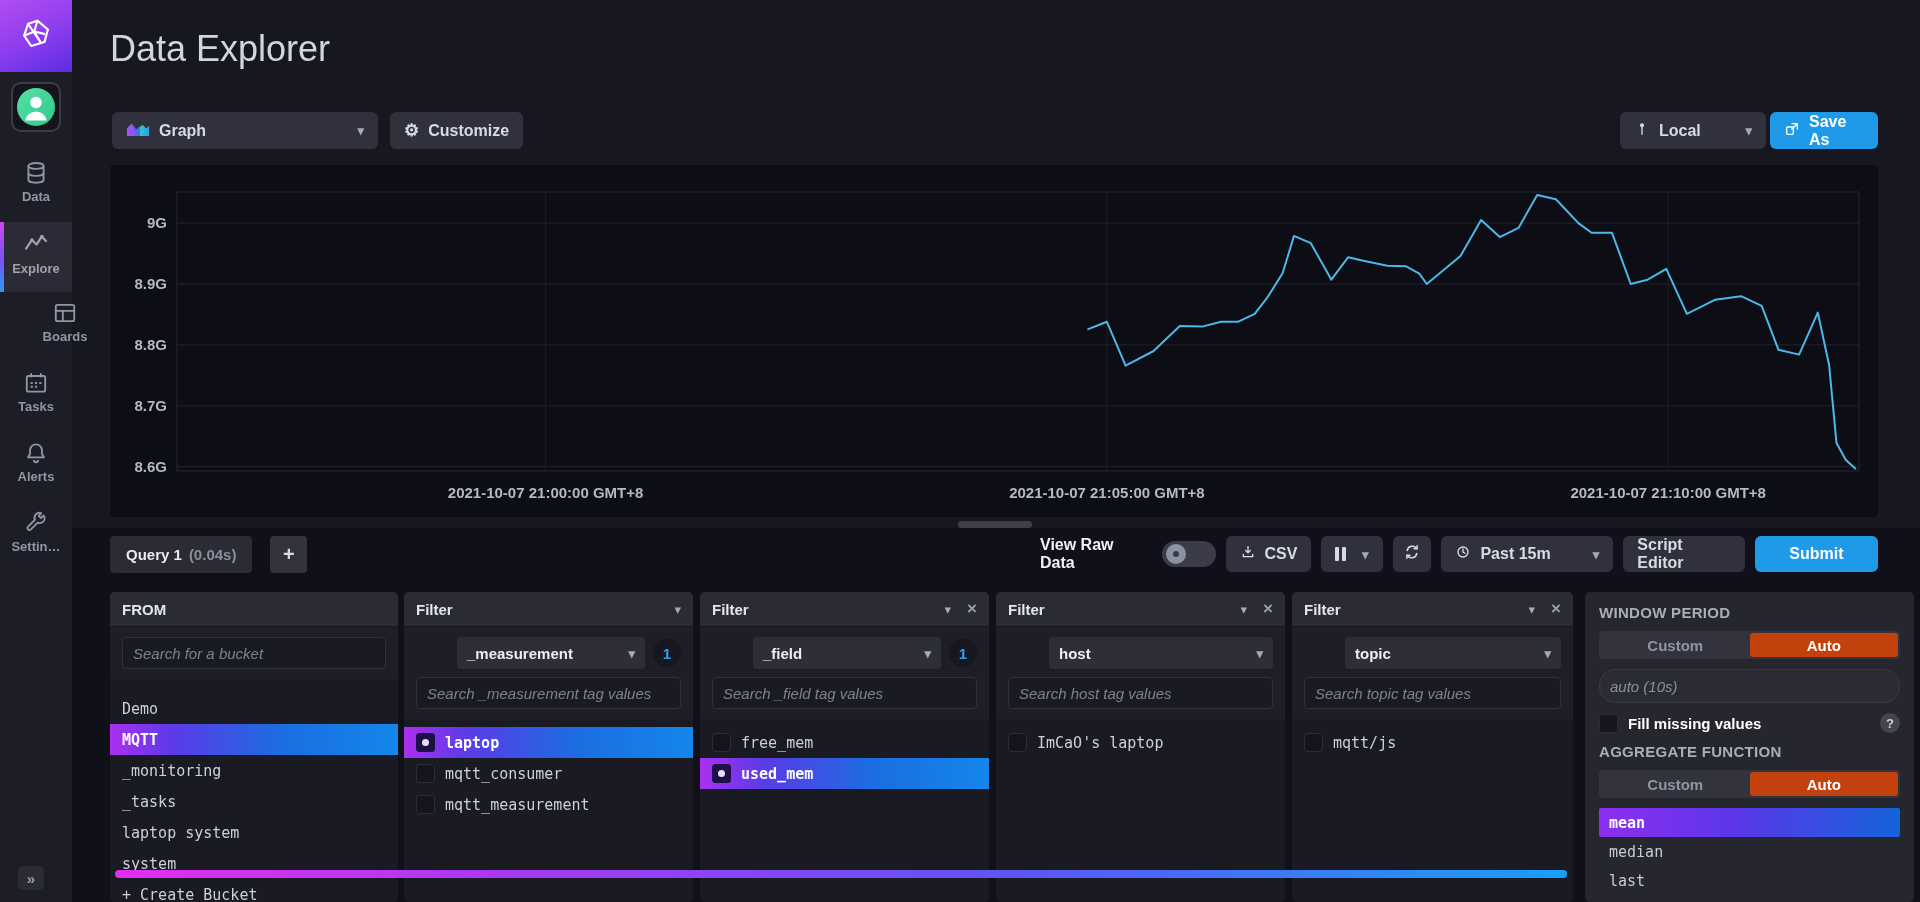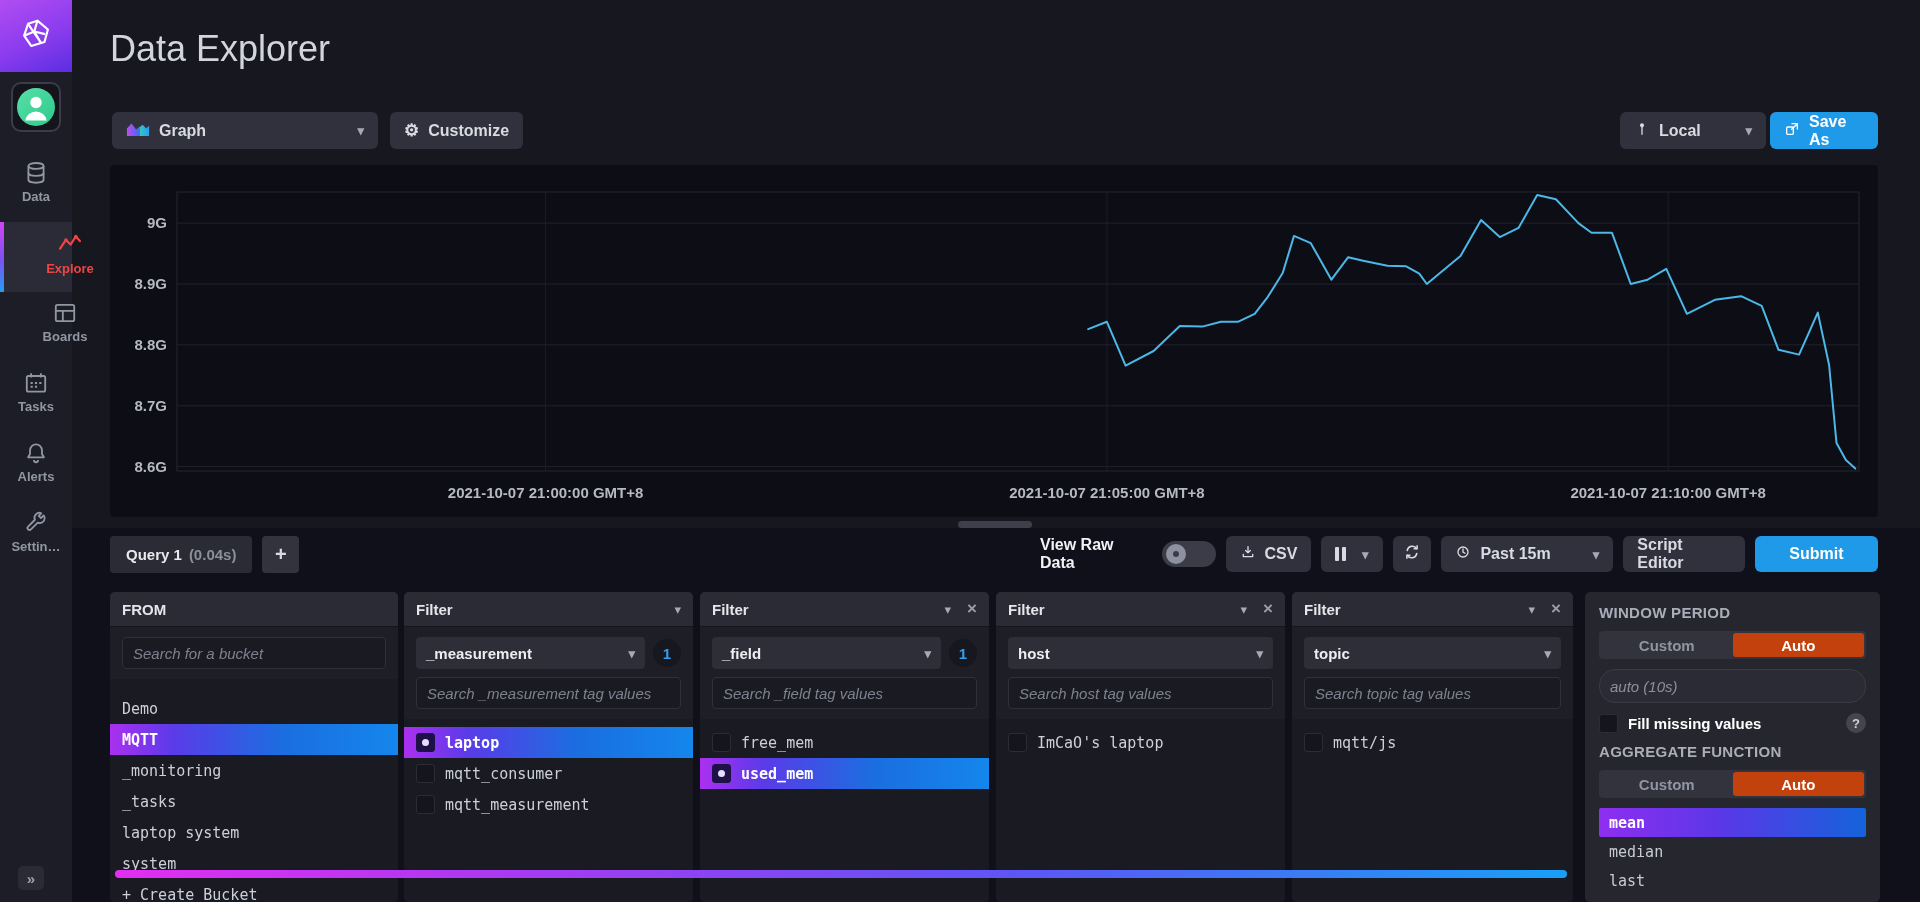--- a/index.html
+++ b/index.html
@@ -16,39 +16,39 @@
         border-radius:10px;display:flex;align-items:center;justify-content:center;background:#14141c;}
   .avatar{width:38px;height:38px;border-radius:50%;background:linear-gradient(135deg,#57e0a8 0%,#2fc98c 100%);
         overflow:hidden;display:flex;align-items:center;justify-content:center;}
   .nav-item{position:absolute;left:0;width:72px;display:flex;flex-direction:column;align-items:center;
         gap:3px;color:#9096a2;cursor:pointer;}
   .nav-item .lbl{font-size:13px;font-weight:700;}
   .nav-item svg{display:block;}
   .nav-active-bg{position:absolute;left:0;top:222px;width:72px;height:70px;background:#2b2b38;}
   .nav-active-bg::before{content:"";position:absolute;left:0;top:0;bottom:0;width:4px;
         background:linear-gradient(180deg,#d246f2 0%,#7a52f2 55%,#22a0f5 100%);}
-  .nav-item.active{color:#ef4444;padding-left:34px;}
+  .nav-item.active{color:#a3a3a3;}
   .expander{position:absolute;left:18px;top:866px;width:26px;height:24px;border-radius:5px;background:#2b2b36;
         color:#9aa0ac;font-size:15px;font-weight:700;display:flex;align-items:center;justify-content:center;cursor:pointer;}
 
   
   .page-title{position:absolute;left:110px;top:28px;font-size:36px;font-weight:400;color:#d2d5dc;}
   .btn{display:flex;align-items:center;gap:9px;background:#31313d;color:#d8dbe1;font-weight:700;
        font-size:16px;border-radius:6px;cursor:pointer;padding:0 14px;height:37px;box-sizing:border-box;}
   .btn .chev{margin-left:auto;color:#a5aab5;font-size:13px;}
   .btn.blue{background:#1f9ae8;color:#fff;}
   .chev{color:#a5aab5;font-size:13px;line-height:1;}
 
   
   .chart-panel{position:absolute;left:110px;top:165px;width:1768px;height:352px;background:#0d0d15;border-radius:4px;}
   .ytick,.xtick{fill:#b5b9c1;font-size:15px;font-weight:700;font-family:"Liberation Sans",sans-serif;}
   .scroll-handle{position:absolute;left:958px;top:521px;width:74px;height:7px;border-radius:4px;background:#3f3f4c;}
 
   
-  .qleft{position:absolute;left:110px;top:536px;display:flex;gap:10px;align-items:center;}
+  .qleft{position:absolute;left:110px;top:536px;display:flex;gap:18px;align-items:center;}
   .qtab{background:#2b2b35;border-radius:4px;display:flex;align-items:center;gap:7px;padding:0 16px;height:37px;
         font-size:15px;font-weight:700;color:#e8eaee;cursor:pointer;}
   .qtab .dur{color:#8a8f9a;}
   .qplus{width:37px;height:37px;background:#33333e;border-radius:4px;color:#d8dbe1;font-size:20px;font-weight:700;
         display:flex;align-items:center;justify-content:center;cursor:pointer;}
   .qright{position:absolute;left:1040px;top:536px;width:838px;display:flex;gap:10px;align-items:center;justify-content:flex-end;}
   .rawlbl{font-size:16px;font-weight:700;color:#f0f2f5;margin-right:2px;}
   .toggle{width:54px;height:26px;border-radius:13px;background:#3c3c49;position:relative;cursor:pointer;flex:0 0 54px;}
   .toggle .knob{position:absolute;left:4px;top:3px;width:20px;height:20px;border-radius:50%;background:#8d92a0;}
   .toggle .knob::after{content:"";position:absolute;left:7px;top:7px;width:6px;height:6px;border-radius:50%;background:#3c3c49;}
@@ -61,38 +61,38 @@
   .chart-layer{z-index:1;} .qlayer{z-index:2;}
   .card{position:absolute;top:592px;height:310px;background:#1e1e27;border-radius:5px;overflow:hidden;
         display:flex;flex-direction:column;z-index:2;justify-content:flex-end;}
   .card-head{height:34px;flex:0 0 34px;background:#2b2b35;display:flex;align-items:center;padding:0 12px;gap:10px;
         border-bottom:1px solid #15151c;}
   .card-head .t{font-size:15px;font-weight:700;color:#e3e6ea;flex:1;}
   .card-head .x{color:#9ba0aa;font-size:17px;font-weight:700;cursor:pointer;padding-left:6px;}
   .controls{padding:10px 12px 10px;display:flex;flex-direction:column;gap:8px;}
   .ddrow{display:flex;align-items:center;gap:8px;}
   .select{height:32px;background:#2e2e39;border-radius:4px;display:flex;align-items:center;padding:0 10px;
-        font-weight:700;font-size:15px;color:#eceef2;flex:1;cursor:pointer;}
+        font-weight:700;font-size:15px;color:#eceef2;flex:1;cursor:pointer;margin-left:41px;}
   .badge{width:28px;height:28px;border-radius:50%;background:#17171f;color:#2f9ff0;font-weight:700;font-size:15px;
         display:flex;align-items:center;justify-content:center;flex:0 0 28px;}
   .search{height:32px;background:#1a1a23;border:1px solid #30303c;border-radius:4px;color:#aeb2bc;
         padding:0 10px;font-style:italic;font-size:15px;width:100%;box-sizing:border-box;outline:none;
         font-family:"Liberation Sans",sans-serif;}
   .search::placeholder{color:#7d828e;}
   .list{flex:1;background:#1a1a23;padding-top:8px;overflow:hidden;}
   .list.frm{padding-top:14px;}
   .row{height:31px;display:flex;align-items:center;padding:0 12px;gap:10px;cursor:pointer;
        font-family:"DejaVu Sans Mono",monospace;font-size:15px;color:#cdd1d7;}
   .row.sel{background:linear-gradient(90deg,#ab30f0 0%,#5a3be8 22%,#1b6ee0 60%,#1486ec 100%);color:#fff;font-weight:700;}
   .cb{width:17px;height:17px;border-radius:3px;background:#15151d;border:1px solid #2c2c37;flex:0 0 17px;position:relative;}
   .row.sel .cb{background:#1d1148;border-color:#1d1148;}
   .row.sel .cb::after{content:"";position:absolute;left:5px;top:5px;width:7px;height:7px;border-radius:50%;background:#e6defc;}
 
   
-  .rpanel{position:absolute;left:1585px;top:592px;width:295px;height:310px;background:#26262f;border-radius:5px;
+  .rpanel{position:absolute;left:1585px;top:592px;width:329px;height:310px;background:#26262f;border-radius:5px;
         padding:12px 14px;box-sizing:border-box;display:flex;flex-direction:column;gap:10px;z-index:2;}
   .rp-title{font-size:15px;font-weight:700;color:#a9aeb8;letter-spacing:.3px;}
   .seg{height:28px;background:#33333e;border-radius:4px;display:flex;padding:2px;box-sizing:border-box;flex:0 0 28px;}
   .seg .opt{flex:1;display:flex;align-items:center;justify-content:center;font-size:15px;font-weight:700;
         color:#8f95a1;border-radius:3px;cursor:pointer;}
   .seg .opt.on{background:#c2410c;color:#fff;}
   .rp-input{height:32px;flex:0 0 32px;background:#2b2b35;border:1px solid #3a3a46;border-radius:16px;display:flex;
         align-items:center;padding:0 10px;color:#8b909b;font-style:italic;font-size:15px;}
   .fill-row{display:flex;align-items:center;gap:10px;color:#fff;font-weight:700;font-size:15px;}
   .help{margin-left:auto;width:20px;height:20px;border-radius:50%;background:#45454f;color:#cfd2d8;font-size:13px;

